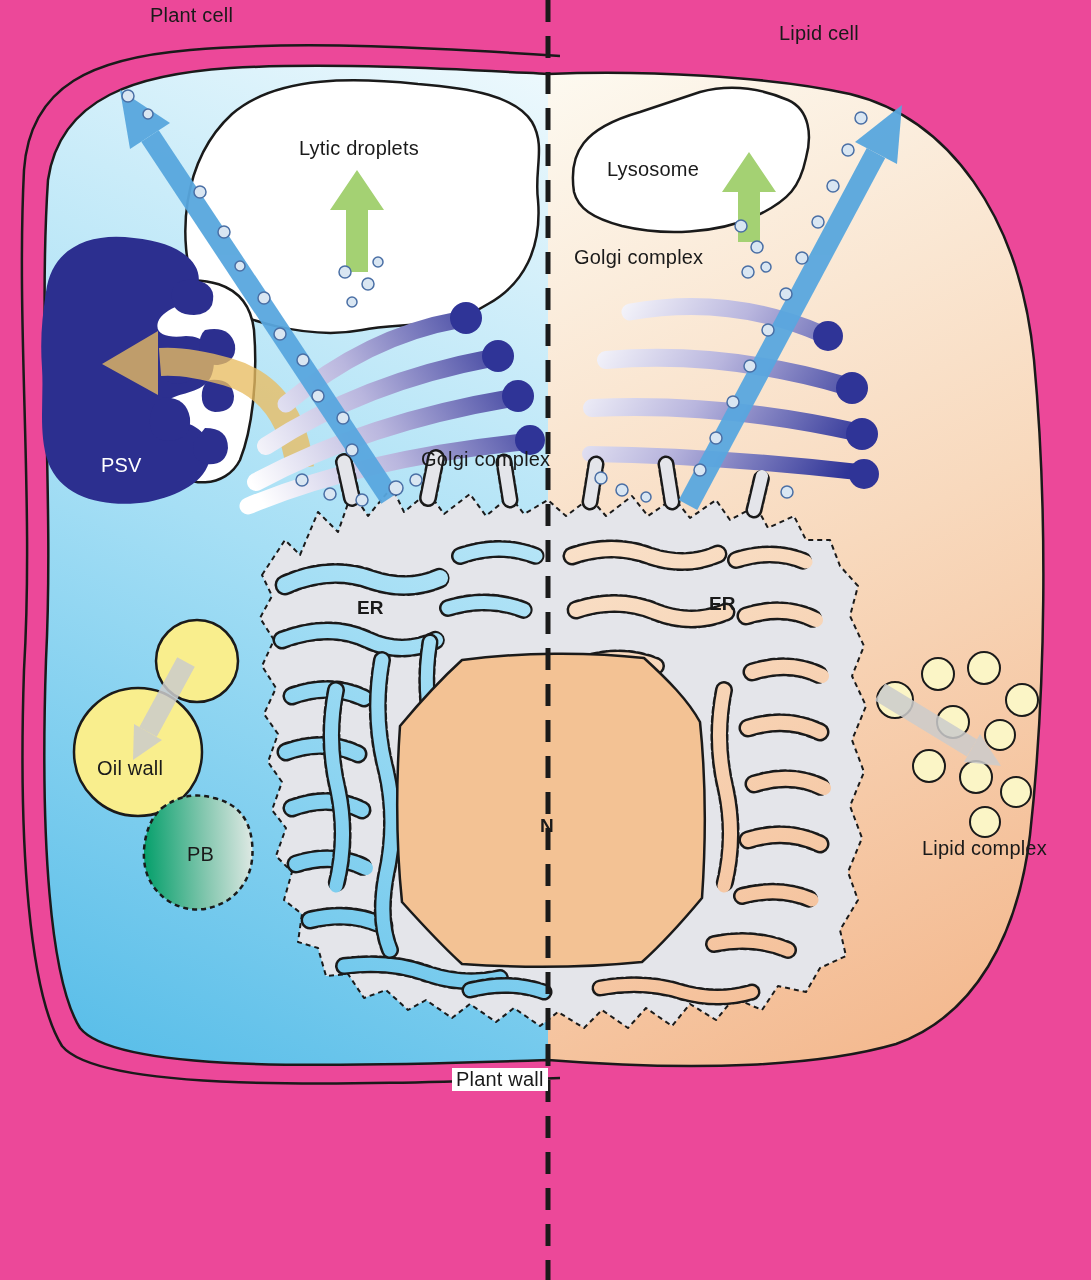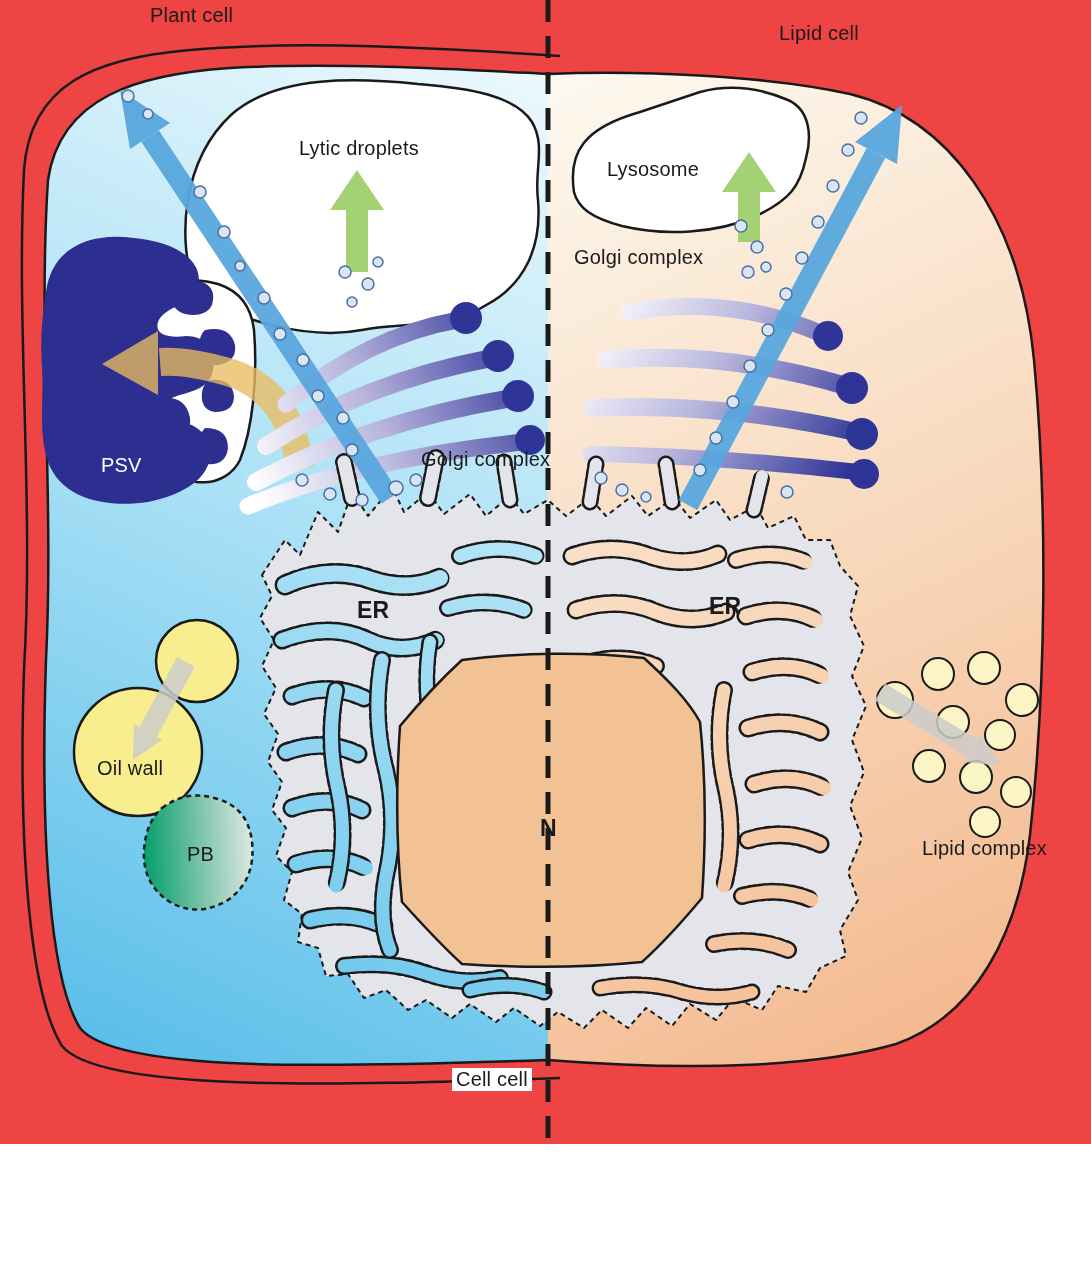--- a/index.html
+++ b/index.html
@@ -1,20 +1,20 @@
 <!DOCTYPE html>
 <html style="--plant-top: #eef9fd; --plant-mid: #a6dff5; --plant-bottom: #55bce8; --animal-top: #fdfaf1; --animal-mid: #f8d9bd; --animal-bottom: #f3b488; --golgi-dark: #2f3497; --golgi-mid: #b9b6de; --golgi-light: #ffffff; --psv-navy: #2c2f8f; --nucleus-fill: #f3c294; --er-fill: #e4e5ea; --arrow-blue: #58a7de; --arrow-green: #a4d173; --arrow-tan: #e9bd62; --arrow-grey: #cccccc; --oil-yellow: #f9ee8d; --lipid-yellow: #fbf5c6; --pb-green: #07a06c; --vesicle-fill: #d9e6f2; --vesicle-stroke: #4a6fa5; --outline: #1a1a1a;"><head>
 <meta charset="utf-8">
 <style>
   body{margin:0;background:#fff}
-  .stage{position:relative;width:1091px;height:1144px;background:#ef4444;
+  .stage{position:relative;width:1091px;height:1280px;background:#ec4899;
          font-family:"Liberation Sans","DejaVu Sans",sans-serif;overflow:hidden}
   .stage svg{position:absolute;left:0;top:0}
   .lbl{position:absolute;font-size:20px;color:#1a1a1a;white-space:nowrap;letter-spacing:.2px}
-  .lbl.bold{font-weight:700;font-size:23px}
+  .lbl.bold{font-weight:700;font-size:19px}
   .lbl.white{color:#fff}
   .lbl.cellwall{background:#fff;padding:0 4px}
 
   .outline{fill:none;stroke:#1a1a1a;stroke-width:2.5}
   .wall{fill:none;stroke:#1a1a1a;stroke-width:2.5}
   .whitebody{fill:#fff;stroke:#1a1a1a;stroke-width:2.5;stroke-linejoin:round}
   .navy{fill:var(--psv-navy,#2c2f8f);stroke:none}
   .erblob{fill:var(--er-fill,#e4e5ea);stroke:#1a1a1a;stroke-width:2;stroke-dasharray:5 4;stroke-linejoin:round}
   .halo{fill:none;stroke:#1a1a1a;stroke-linecap:round;stroke-dasharray:5 4}
   .lum{fill:none;stroke-linecap:round}
@@ -295,15 +295,15 @@
 <div class="lbl" style="left:607px;top:158px">Lysosome</div>
 <div class="lbl" style="left:574px;top:246px">Golgi complex</div>
 <div class="lbl" style="left:421px;top:448px">Golgi complex</div>
 <div class="lbl white" style="left:101px;top:454px">PSV</div>
 <div class="lbl bold" style="left:357px;top:597px">ER</div>
 <div class="lbl bold" style="left:709px;top:593px">ER</div>
 <div class="lbl" style="left:97px;top:757px">Oil wall</div>
 <div class="lbl" style="left:187px;top:843px">PB</div>
 <div class="lbl bold" style="left:540px;top:815px">N</div>
 <div class="lbl" style="left:922px;top:837px">Lipid complex</div>
-<div class="lbl cellwall" style="left:452px;top:1068px">Cell cell</div>
+<div class="lbl cellwall" style="left:452px;top:1068px">Plant wall</div>
 
 </div>
 
 </body></html>

